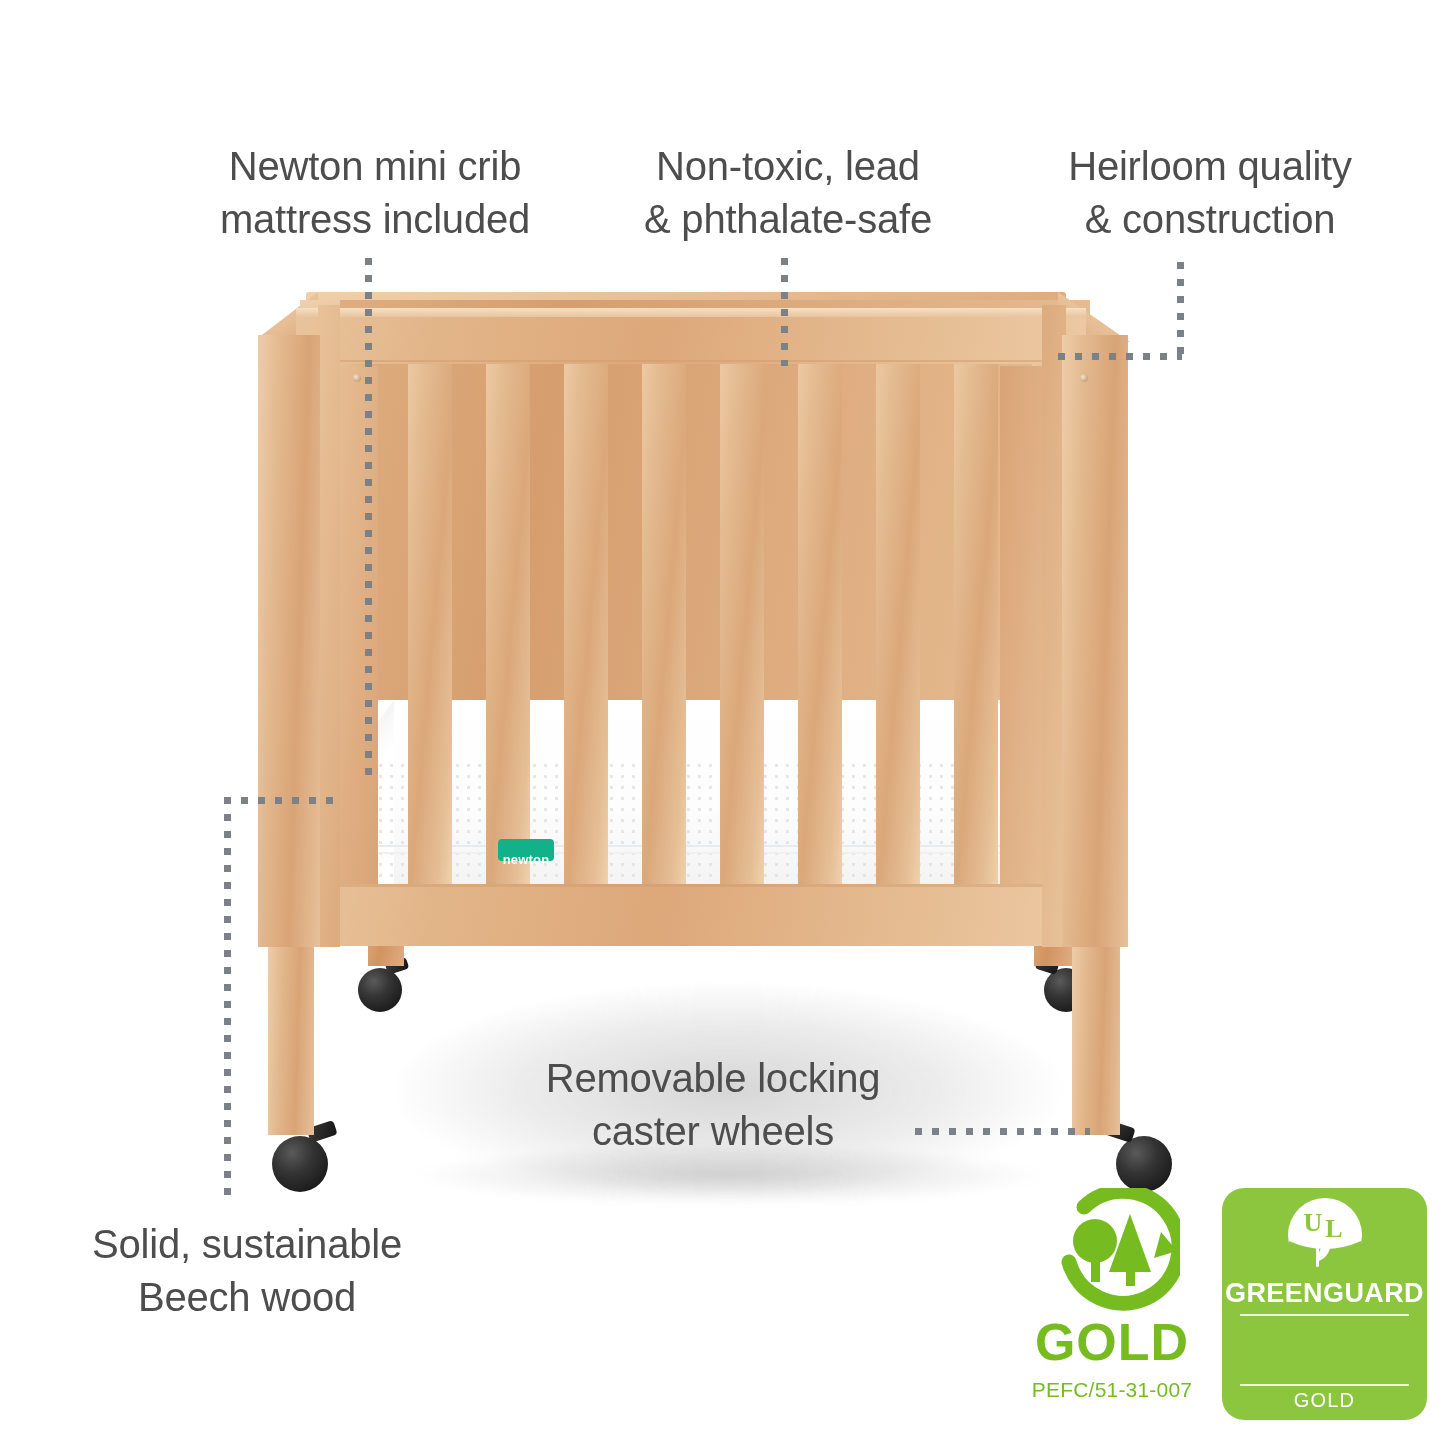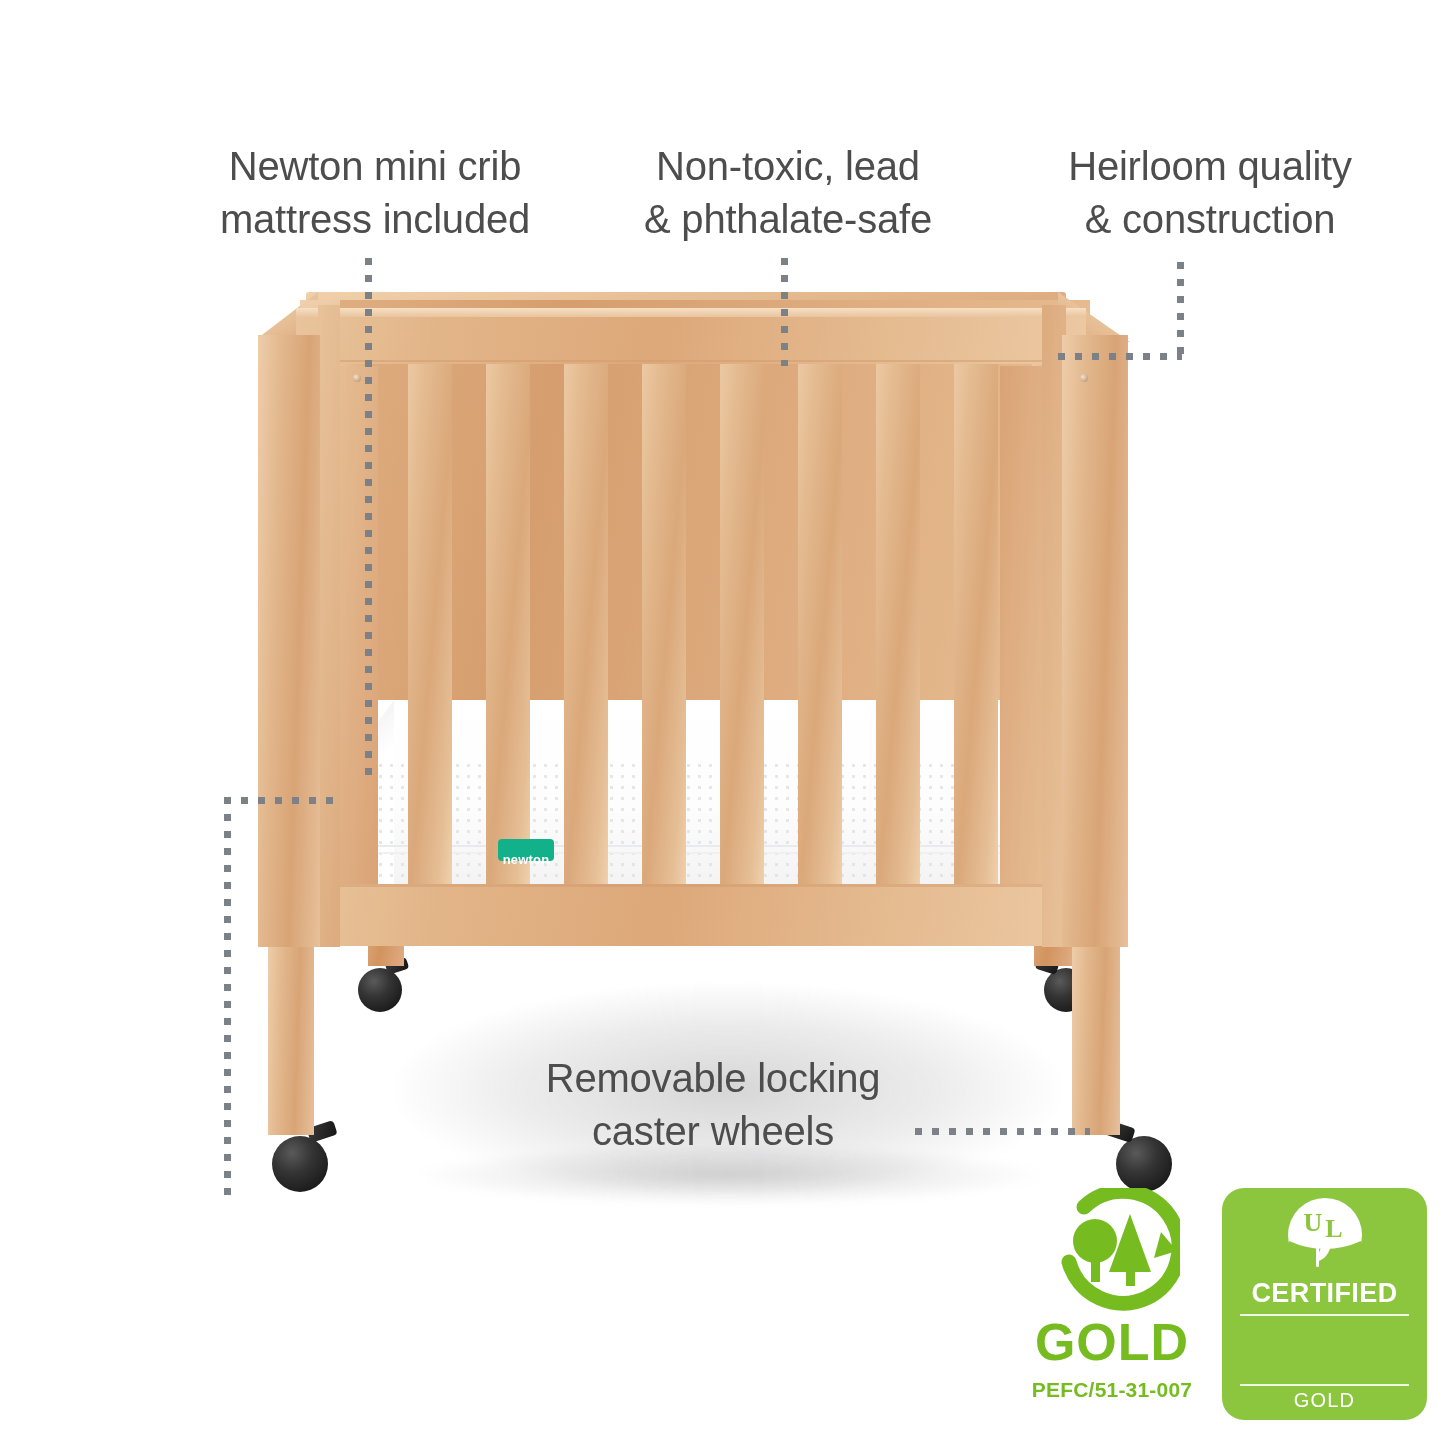--- a/index.html
+++ b/index.html
@@ -130,21 +130,21 @@
 
   .pefc{position:absolute;left:0;top:0;width:180px;height:235px;}
   .pefc-mark{position:absolute;left:28px;top:0;width:130px;height:130px;}
   .pefc-word{
     position:absolute;left:0;top:128px;width:180px;text-align:center;
     color:#76bc21;font-size:52px;font-weight:700;letter-spacing:1px;
     font-family:"Liberation Sans",sans-serif;line-height:1;
   }
   .pefc-code{
     position:absolute;left:0;top:190px;width:180px;text-align:center;
-    color:#76bc21;font-size:21px;font-weight:700;letter-spacing:.2px;
+    color:#76bc21;font-size:21px;font-weight:400;letter-spacing:.2px;
     font-family:"Liberation Sans",sans-serif;
   }
 
   .gg{
     position:absolute;left:200px;top:0;width:205px;height:232px;
     background:#8cc63e;border-radius:22px;
     box-sizing:border-box;
   }
   .gg-ul{position:absolute;left:50%;transform:translateX(-50%);top:9px;width:76px;height:76px;}
   .gg-title{
@@ -294,20 +294,22 @@
   <div class="dotline-v" id="leader-beech-v"></div>
 
   <div class="callout" id="lbl-mattress">Newton mini crib
 mattress included</div>
   <div class="callout" id="lbl-nontoxic">Non-toxic, lead
 &amp; phthalate-safe</div>
   <div class="callout" id="lbl-heirloom">Heirloom quality
 &amp; construction</div>
   <div class="callout" id="lbl-caster">Removable locking
 caster wheels</div>
+  <div class="callout" id="lbl-beech">Solid, sustainable
+Beech wood</div>
 
   <div class="badges">
 
     <div class="pefc">
       <div class="pefc-mark">
         <svg viewBox="0 0 130 130" width="130" height="130" aria-hidden="true">
 
           <path d="M34,19 A56,56 0 1 1 19,74" fill="none" stroke="#76bc21" stroke-width="15" stroke-linecap="round"></path>
           <path d="M111,44 L127,63 L104,70 Z" fill="#76bc21"></path>
 
@@ -329,21 +331,21 @@
 
           <text x="26" y="34" font-family="Liberation Serif, serif" font-size="26" font-weight="700" fill="#8cc63e" text-anchor="middle">U</text>
           <text x="47" y="40" font-family="Liberation Serif, serif" font-size="26" font-weight="700" fill="#8cc63e" text-anchor="middle">L</text>
 
           <path d="M2,44 Q38,60 74,44 L74,76 L2,76 Z" fill="#8cc63e"></path>
 
           <path d="M44,44 C44,57 36,63 31,64 C31,55 34,46 44,44 Z" fill="#ffffff"></path>
           <rect x="29" y="44" width="3" height="26" rx="1.5" fill="#ffffff"></rect>
         </svg>
       </div>
-      <div class="gg-title">CERTIFIED</div>
+      <div class="gg-title">GREENGUARD</div>
       <div class="gg-rule gg-rule-top"></div>
       <div class="gg-rule gg-rule-bot"></div>
       <div class="gg-gold">GOLD</div>
     </div>
 
   </div>
 
 </div>
 
 </body></html>

